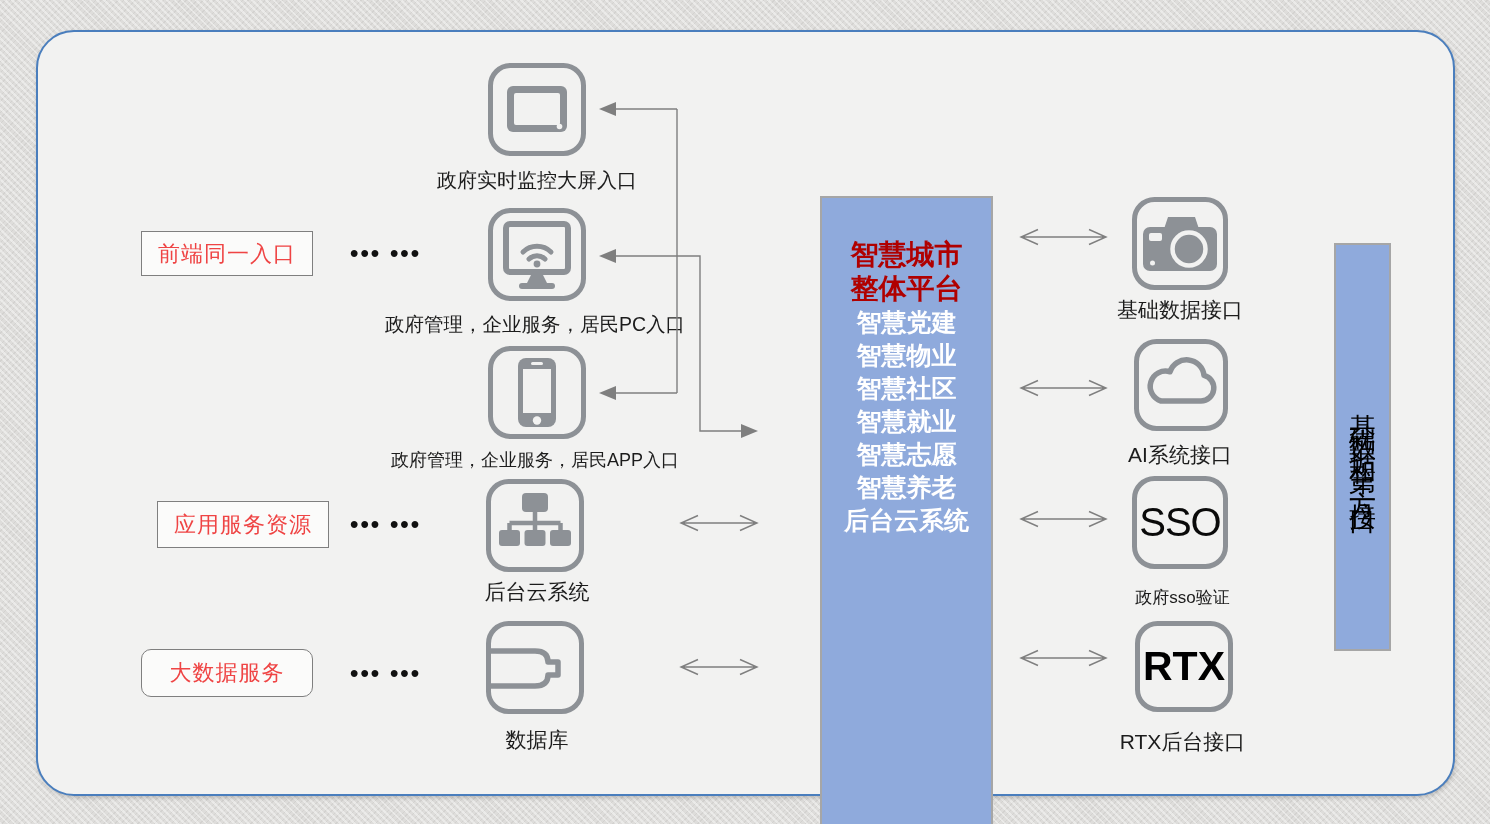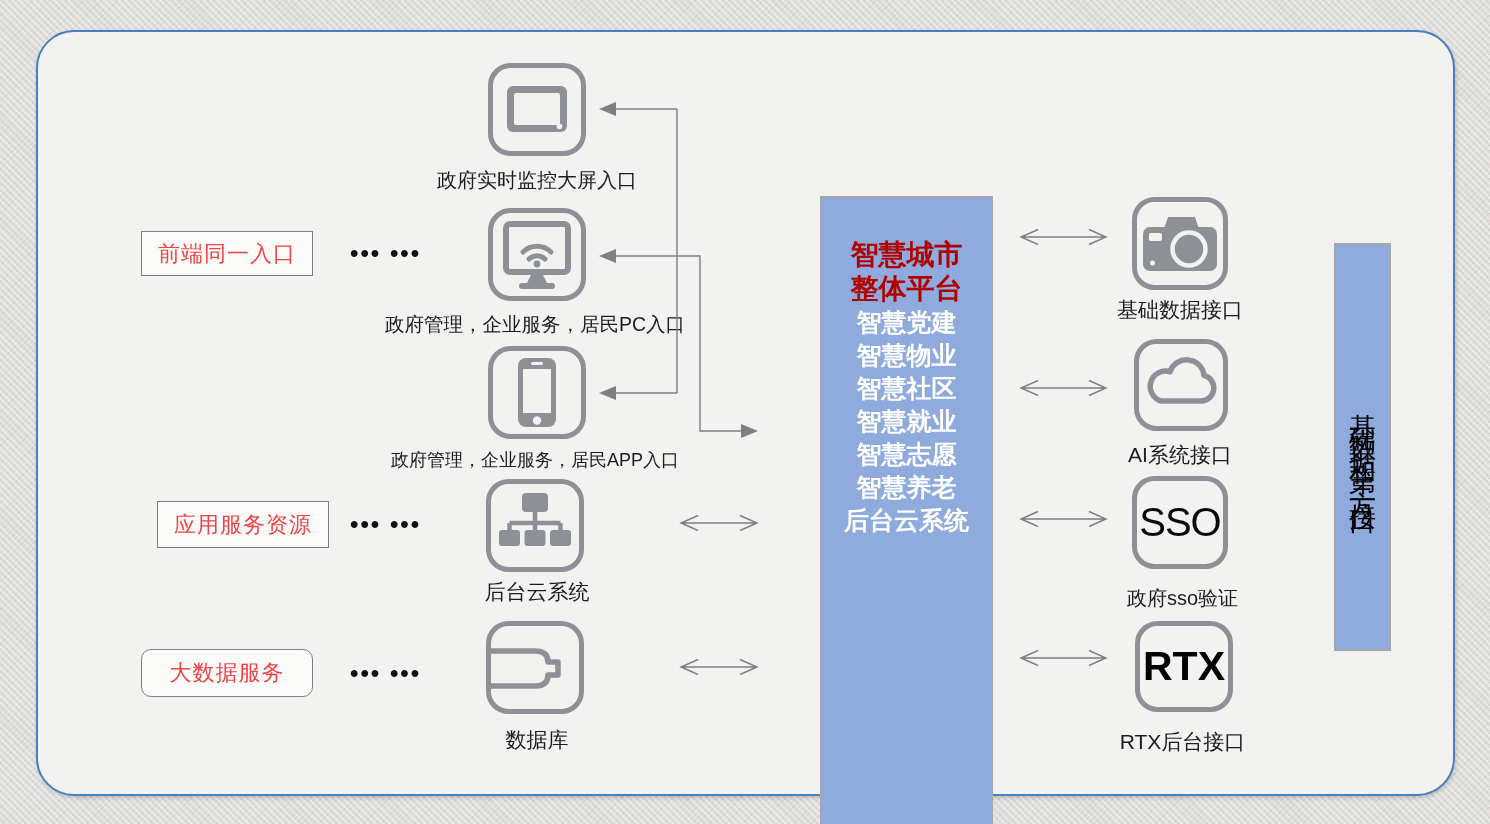--- a/index.html
+++ b/index.html
@@ -166,21 +166,21 @@
   </svg>
 </div>
 <div class="abs caption" style="left:1110px; top:443px; width:140px; font-size:21px;">AI系统接口</div>
 
 <div class="abs" style="left:1131px; top:475px;">
   <svg class="icon-svg" width="98" height="95" viewBox="0 0 98 95">
     <rect x="3.5" y="3.5" width="91" height="88" rx="20" fill="none" stroke="#8d9196" stroke-width="5"></rect>
     <text x="49" y="61" text-anchor="middle" font-size="40" font-weight="400" letter-spacing="-1" fill="#0a0a0a">SSO</text>
   </svg>
 </div>
-<div class="abs caption" style="left:1105px; top:586px; width:155px; font-size:20px;">政府sso验证</div>
+<div class="abs caption" style="left:1105px; top:586px; width:155px; font-size:17px;">政府sso验证</div>
 
 <div class="abs" style="left:1134px; top:620px;text-align:center;">
   <svg class="icon-svg" width="100" height="93" viewBox="0 0 100 93">
     <rect x="3.5" y="3.5" width="93" height="86" rx="20" fill="none" stroke="#8d9196" stroke-width="5"></rect>
     <text x="50" y="60" text-anchor="middle" font-size="41" font-weight="bold" fill="#000">RTX</text>
   </svg>
 </div>
 <div class="abs caption" style="left:1100px; top:730px; width:165px; font-size:21px;">RTX后台接口</div>
 
 <div class="abs right-bar">

